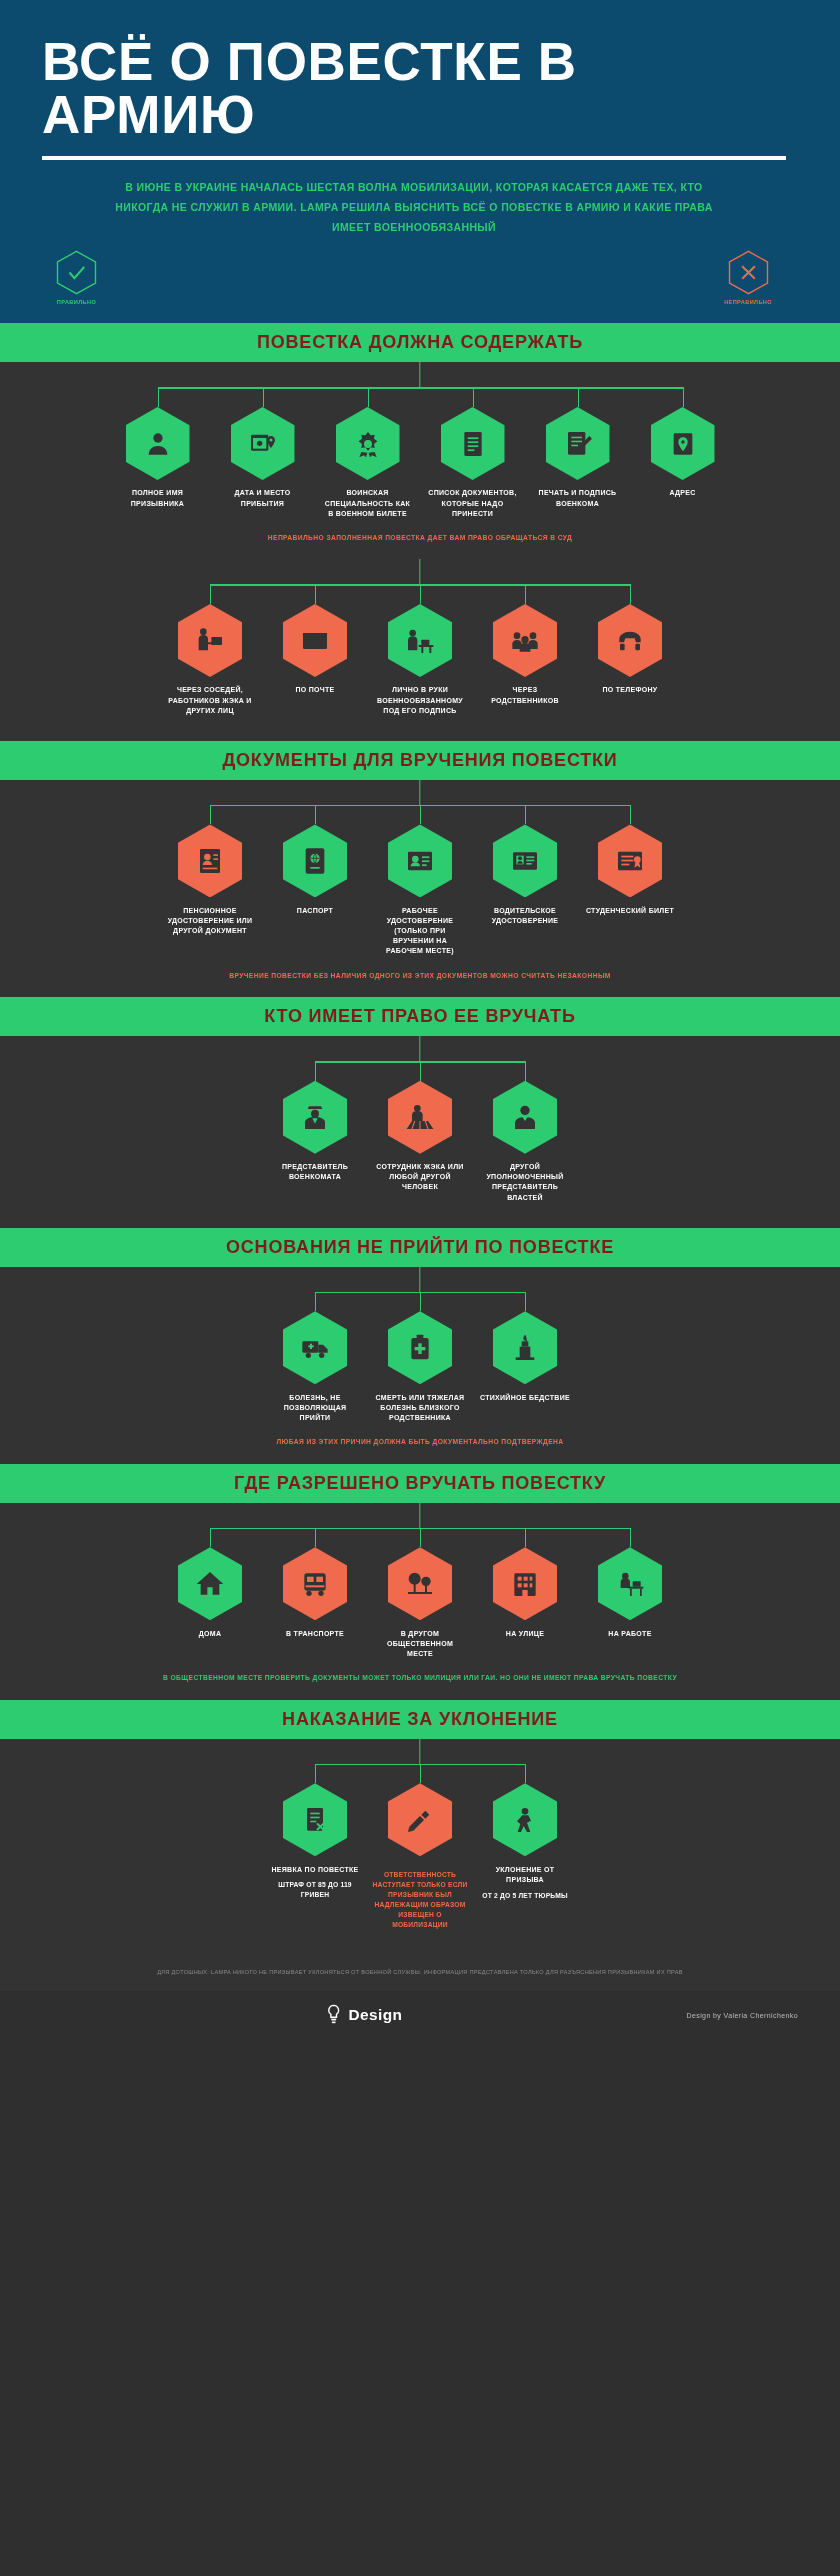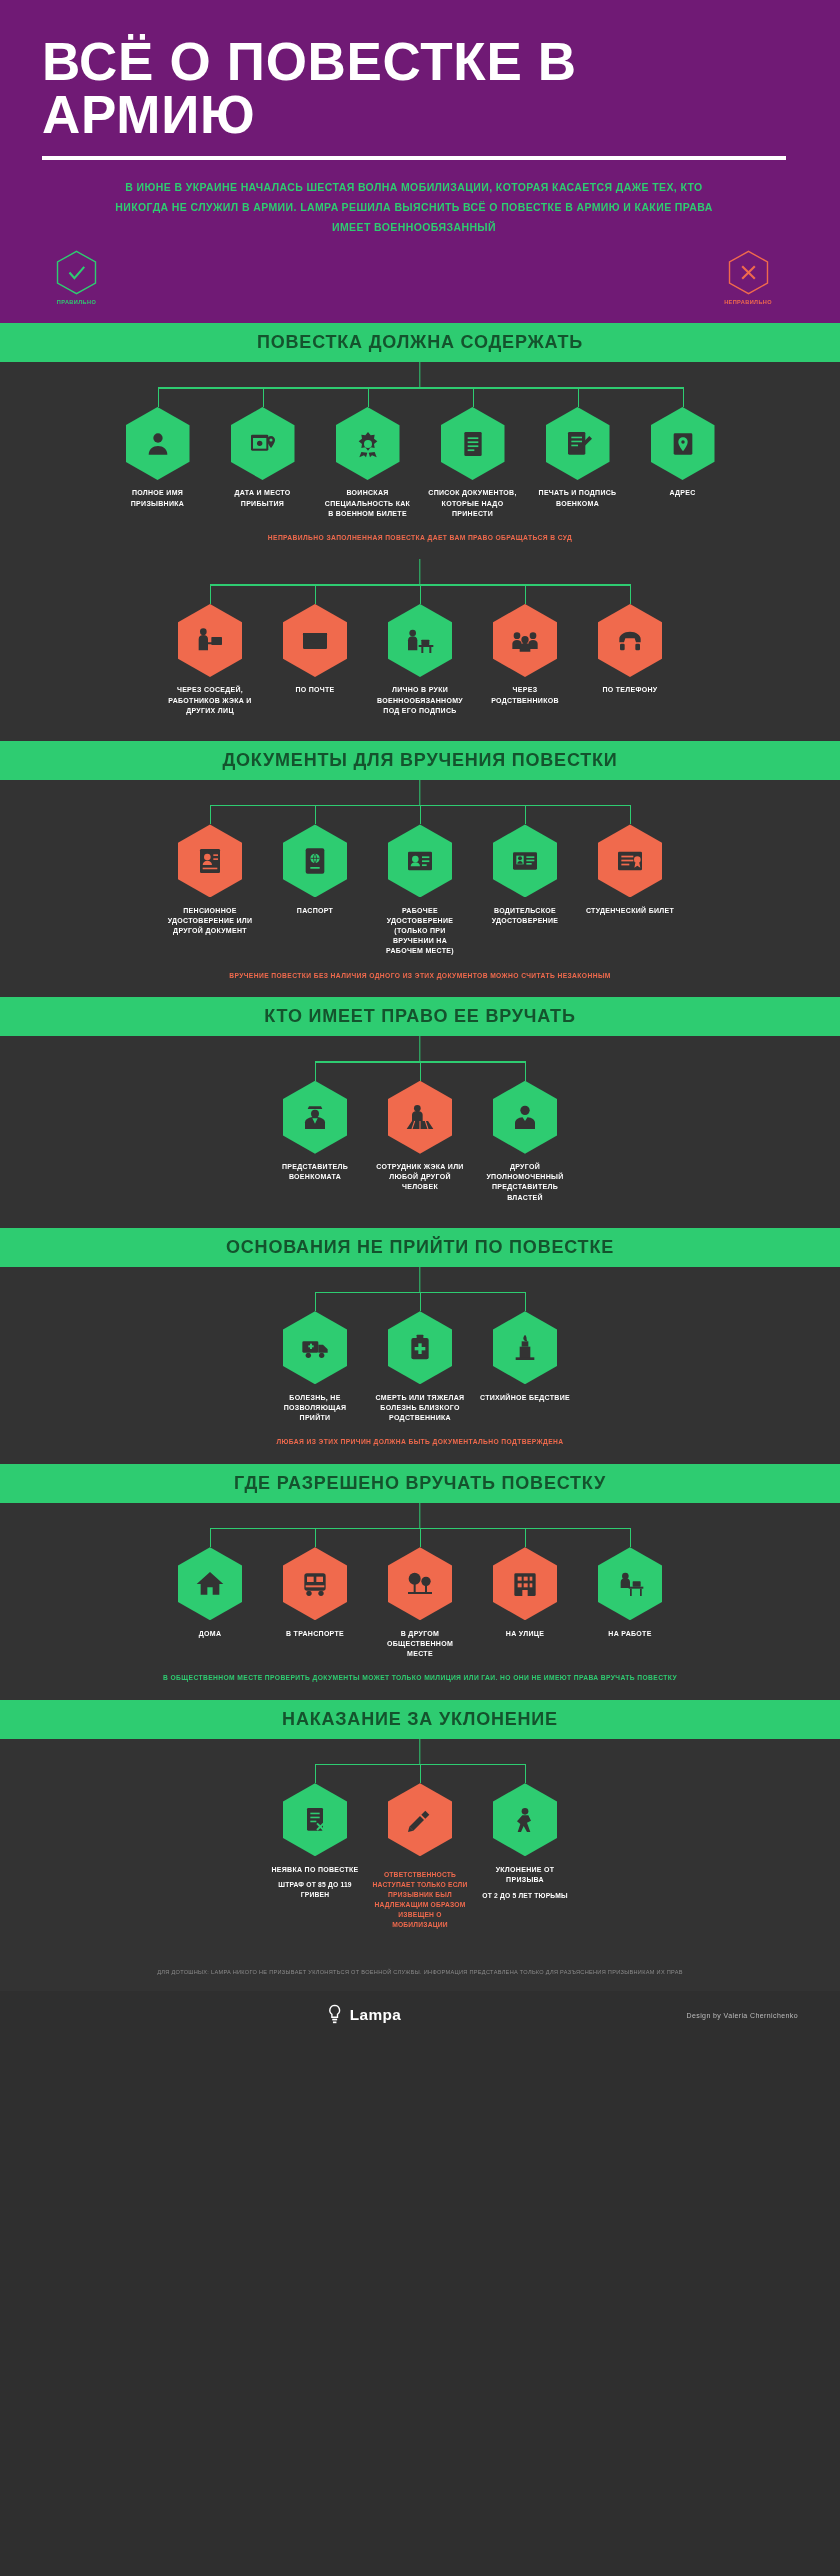--- a/index.html
+++ b/index.html
@@ -11,21 +11,21 @@
   }
   .page {
     width: 840px;
     background: #333333;
     position: relative;
     overflow: hidden;
   }
 
   
   .header {
-    background: #701a75;
+    background: #0c4a6e;
     padding: 35px 54px 0 42px;
   }
   .main-title {
     font-size: 53px;
     font-weight: bold;
     letter-spacing: 0.7px;
     line-height: 1.0;
     color: #ffffff;
     text-transform: uppercase;
   }
@@ -77,21 +77,21 @@
     height: 39px;
     display: flex;
     align-items: center;
     justify-content: center;
     margin: 0;
   }
   .banner h2 {
     font-size: 18px;
     font-weight: bold;
     letter-spacing: 0.8px;
-    color: #14532d;
+    color: #7f1d1d;
     text-transform: uppercase;
   }
 
   .section {
     background: #333333;
     padding: 0 0 7px 0;
     position: relative;
   }
 
   
@@ -735,19 +735,19 @@
   <div class="footer">
     <div class="footer-center">
       <div class="brand">
         <span>
           <svg width="15.4" height="21" viewBox="0 0 22 30">
               <path d="M11 2a7 7 0 0 0-4 12.7V19h8v-4.3A7 7 0 0 0 11 2z" fill="none" stroke="#ffffff" stroke-width="2"></path>
               <rect x="7.5" y="21" width="7" height="2.4" fill="#ffffff"></rect>
               <rect x="8.5" y="25" width="5" height="2.4" fill="#ffffff"></rect>
             </svg>
         </span>
-        <span class="brand-name">Lampa</span>
+        <span class="brand-name">Design</span>
       </div>
     </div>
     <div class="credit">Design by Valeria Chernichenko</div>
   </div>
 </div>
 
 
 </body></html>

